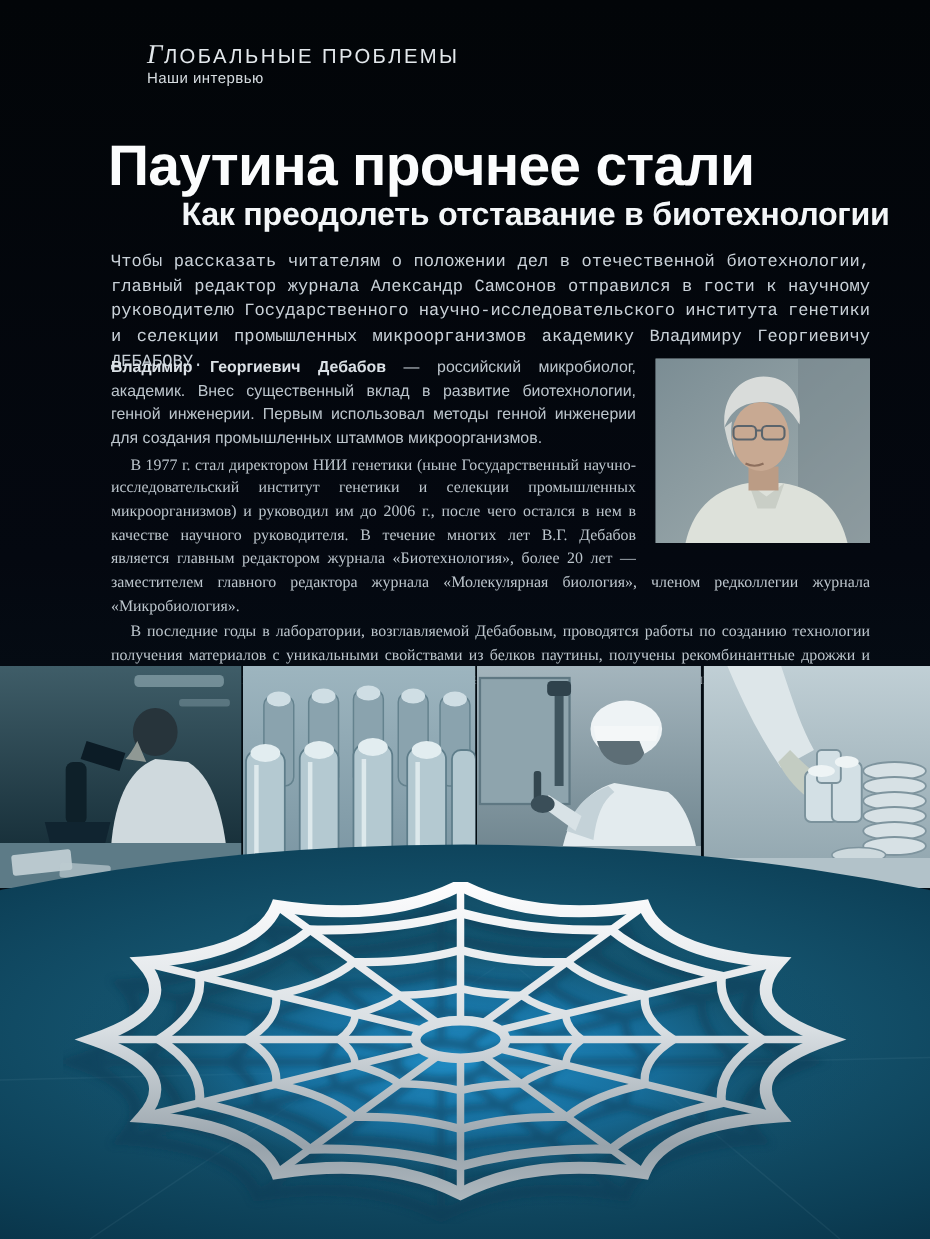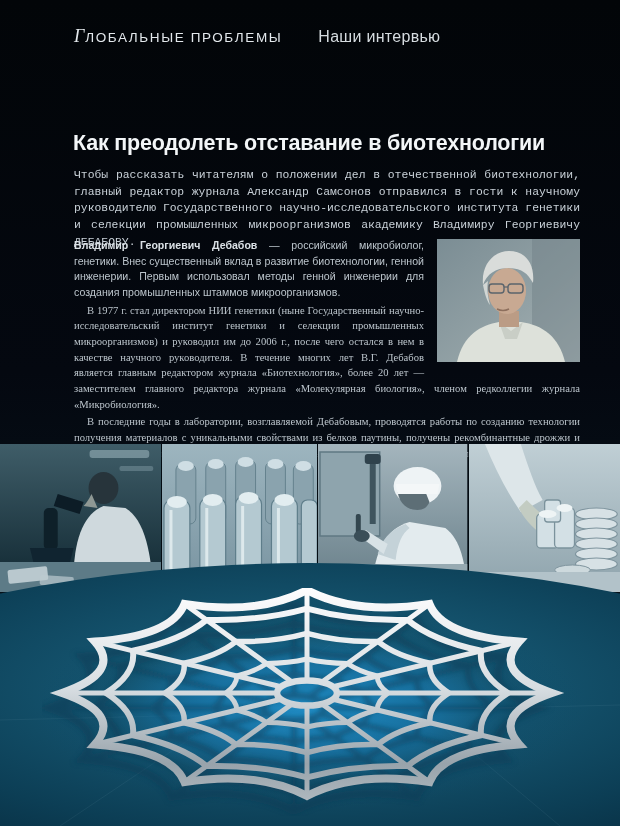--- a/index.html
+++ b/index.html
@@ -2,31 +2,31 @@
 <html lang="ru"><head>
 <meta charset="utf-8">
 <style>
   html,body{margin:0;padding:0;background:#020507;}
   body{width:620px;height:826px;overflow:hidden;position:relative;
        font-family:"Liberation Sans","DejaVu Sans",sans-serif;}
   .page{position:absolute;inset:0;overflow:hidden;
         background:linear-gradient(180deg,#020508 0%,#040810 45%,#061018 68%,#051220 100%);}
 
   
-  .masthead{position:absolute;left:74px;top:26px;display:flex;align-items:baseline;}
+  .masthead{position:absolute;left:74px;top:26px;display:flex;align-items:baseline;flex-direction:column;}
   .kicker{color:#e3e8ec;font-size:13.5px;letter-spacing:1.6px;font-weight:400;}
   .kicker .initial{font-family:"Liberation Serif","DejaVu Serif",serif;font-style:italic;
                    font-size:18px;letter-spacing:0;margin-right:1px;}
-  .section-label{margin-left:36px;color:#d6dce0;font-size:16px;letter-spacing:.3px;}
+  .section-label{margin-left:24px;color:#d6dce0;font-size:10px;letter-spacing:.3px;}
 
   
   .title{position:absolute;left:72px;top:66px;width:520px;color:#fbfcfd;
          font-size:38px;font-weight:700;letter-spacing:-.5px;line-height:1.1;}
   .subtitle{position:absolute;left:73px;top:113px;width:520px;color:#f3f6f8;
-            font-size:21.5px;font-weight:700;letter-spacing:-.2px;}
+            font-size:21.5px;font-weight:700;letter-spacing:-.2px;text-align:right;}
 
   
   .intro{position:absolute;left:74px;top:156px;width:506px;color:#c9d1d8;
          font-size:11.4px;line-height:1.45;text-align:justify;font-family:Liberation Mono, monospace;}
 
   
   .bio{position:absolute;left:74px;top:238px;width:506px;color:#bcc5cc;
        font-size:10.6px;line-height:1.48;text-align:justify;}
   .bio p{margin:0 0 2px 0;}
   .bio .indent{text-indent:13px;font-family:Liberation Serif, serif;}
@@ -54,20 +54,21 @@
 </head>
 <body>
 
 <div class="page">
 
   <div class="masthead">
     <div class="kicker"><span class="initial">Г</span><span>ЛОБАЛЬНЫЕ ПРОБЛЕМЫ</span></div>
     <div class="section-label">Наши интервью</div>
   </div>
 
+  <h1 class="title">Паутина прочнее стали</h1>
   <h2 class="subtitle">Как преодолеть отставание в биотехнологии</h2>
 
   <p class="intro">Чтобы рассказать читателям о положении дел в отечественной биотехнологии, главный редактор журнала Александр Самсонов отправился в гости к научному руководителю Государственного научно-исследовательского института генетики и селекции промышленных микроорганизмов академику Владимиру Георгиевичу ДЕБАБОВУ.</p>
 
   <div class="bio">
     <div class="portrait" role="img" aria-label="Портрет академика В.Г. Дебабова">
       <svg width="143" height="123" viewBox="0 0 143 123">
         <defs>
           <linearGradient id="pbg" x1="0" y1="0" x2="1" y2="1">
             <stop offset="0" stop-color="#7b8d94"></stop>
@@ -87,21 +88,21 @@
         <path d="M46,46 C48,56 50,62 53,66 C50,54 50,48 51,42 Z" fill="#d2d6d4"></path>
 
         <rect x="52" y="45" width="15" height="9" rx="3" fill="none" stroke="#5a646c" stroke-width="1.4"></rect>
         <rect x="71" y="45" width="15" height="9" rx="3" fill="none" stroke="#5a646c" stroke-width="1.4"></rect>
         <line x1="67" y1="48" x2="71" y2="48" stroke="#5a646c" stroke-width="1.2"></line>
 
         <path d="M60,70 Q66,73 72,70" stroke="#8d6f5d" stroke-width="1.4" fill="none"></path>
         <rect width="143" height="123" fill="url(#pbg)" opacity="0"></rect>
       </svg>
     </div>
-    <p><span class="lead">Владимир Георгиевич Дебабов</span><span> — российский микробиолог, генетики. Внес существенный вклад в развитие биотехнологии, генной инженерии. Первым использовал методы генной инженерии для создания промышленных штаммов микроорганизмов.</span></p>
+    <p><span class="lead">Владимир Георгиевич Дебабов</span><span> — российский микробиолог, академик. Внес существенный вклад в развитие биотехнологии, генной инженерии. Первым использовал методы генной инженерии для создания промышленных штаммов микроорганизмов.</span></p>
     <p class="indent">В 1977 г. стал директором НИИ генетики (ныне Государственный научно-исследовательский институт генетики и селекции промышленных микроорганизмов) и руководил им до 2006 г., после чего остался в нем в качестве научного руководителя. В течение многих лет В.Г. Дебабов является главным редактором журнала «Биотехнология», более 20 лет — заместителем главного редактора журнала «Молекулярная биология», членом редколлегии журнала «Микробиология».</p>
     <p class="indent">В последние годы в лаборатории, возглавляемой Дебабовым, проводятся работы по созданию технологии получения материалов с уникальными свойствами из белков паутины, получены рекомбинантные дрожжи и растения, экспрессирующие аналоги белков паутины, на основе которых созданы первые образцы нитей и пленок.</p>
   </div>
 
   <div class="photo-strip">
 
     <div class="photo-tile" style="width:162px" role="img" aria-label="Учёный за микроскопом в лаборатории">
       <svg viewBox="0 0 162 148" preserveAspectRatio="none">
         <defs>
             <linearGradient id="t1" x1="0" y1="0" x2="0" y2="1">

